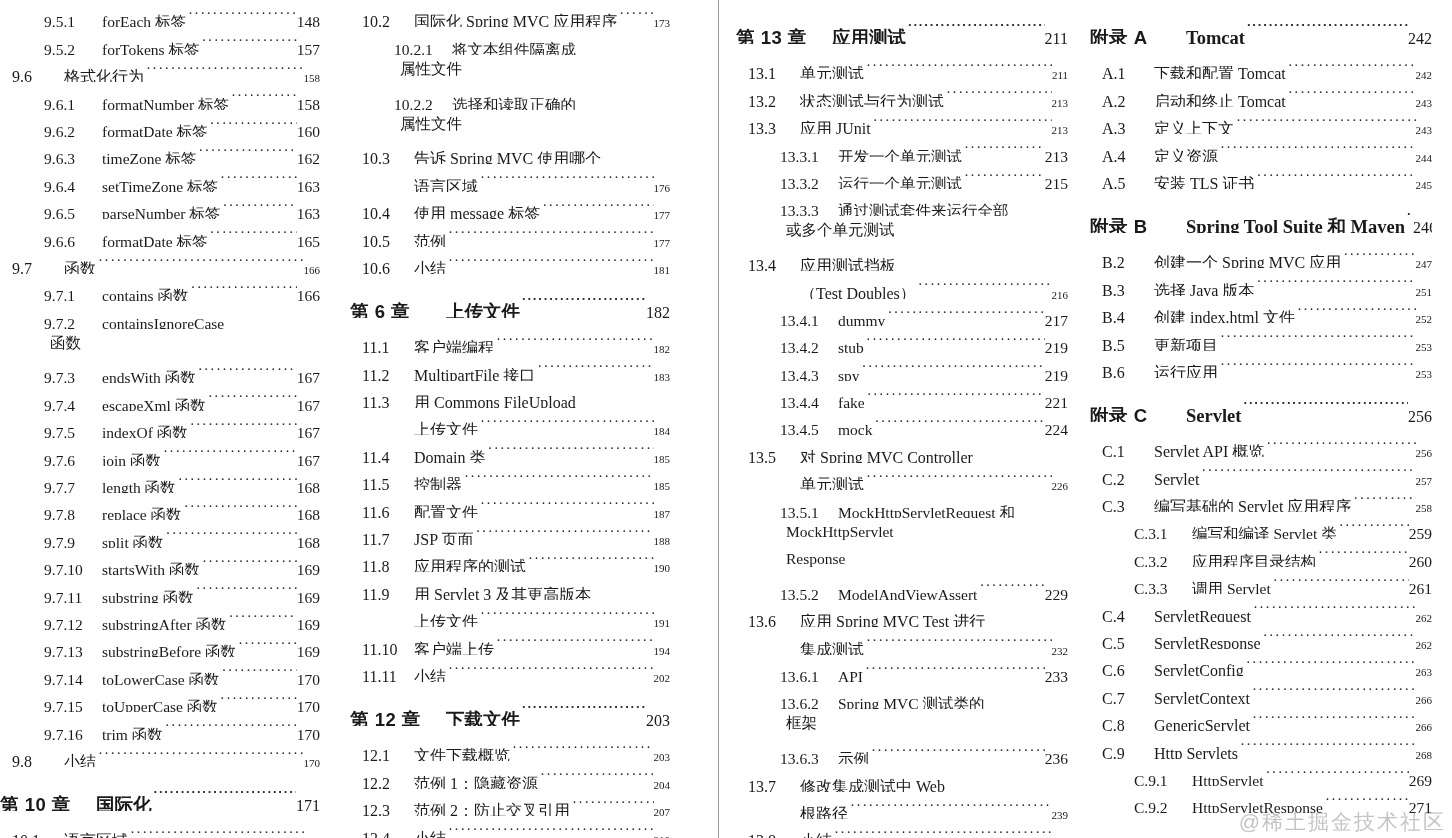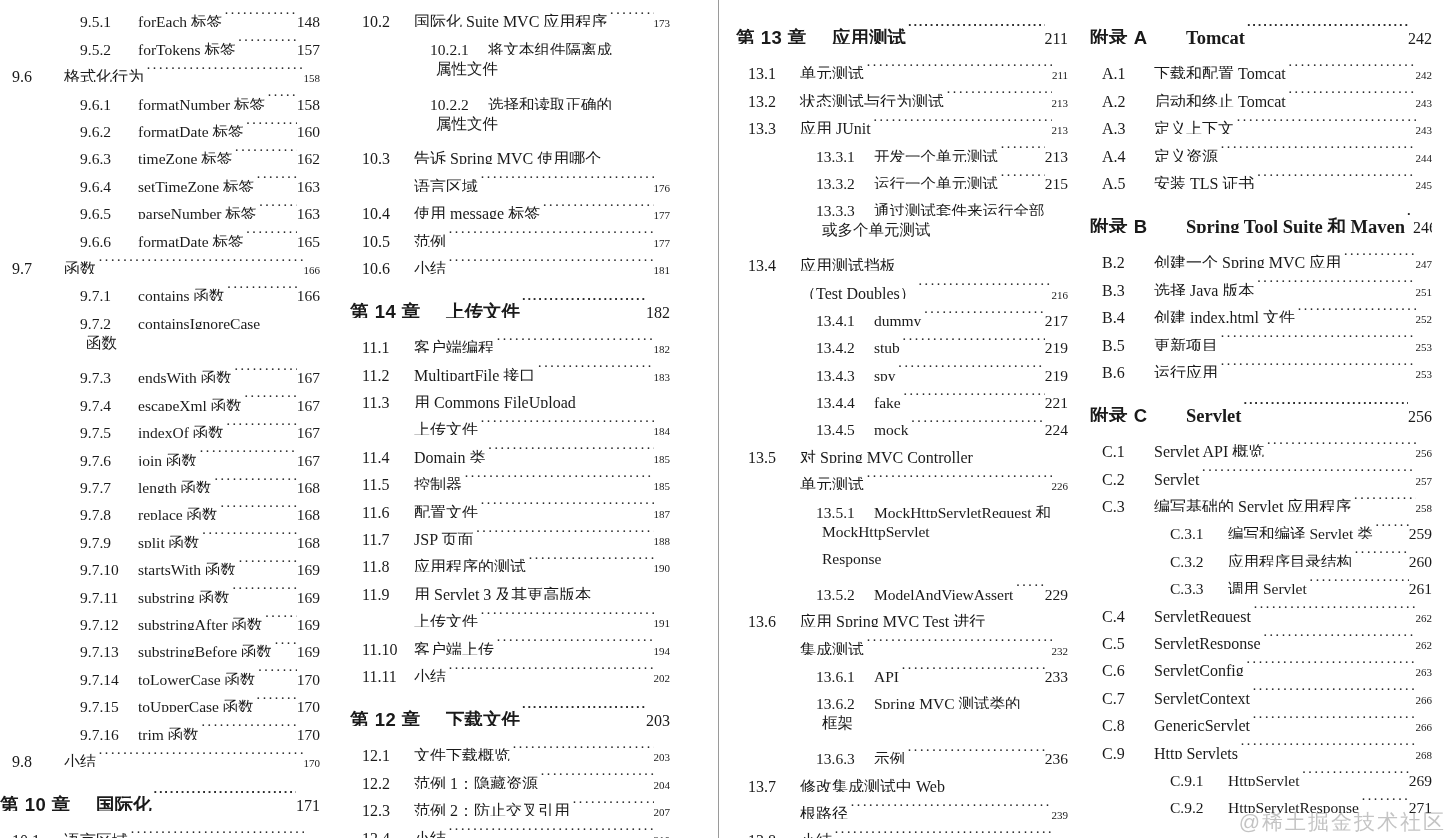--- a/index.html
+++ b/index.html
@@ -106,21 +106,21 @@
   .lvl-chapter .pg   { font-family: "Liberation Serif", serif; font-weight: normal; font-size: 16px; }
   .lvl-chapter .leader::after { font-size: 13px; bottom: 2px; }
 
   
   .lvl-2 { font-size: 16px; padding-left: 12px; }
   .lvl-2 .num   { min-width: 46px; }
   .lvl-2 .title { padding-left: 6px; }
   .lvl-2 .pg    { font-size: 11px; }
 
   
-  .lvl-3 { font-size: 15.5px; padding-left: 44px; margin-left: 36px; }
+  .lvl-3 { font-size: 15.5px; padding-left: 44px; }
   .lvl-3 .num   { min-width: 52px; }
   .lvl-3 .title { padding-left: 6px; }
   .lvl-3 .pg    { font-size: 15.5px; text-align: right; }
 
   
   .cont .num { visibility: hidden; }
   .cont-2 { padding-left: 12px; }
   .cont-3 { padding-left: 44px; flex-direction: column; }
 
   
@@ -327,21 +327,21 @@
         <div class="toc-row lvl-2">
           <span class="num">10.1</span>
           <span class="title cjk">语言区域</span>
           <span class="leader"></span>
           <span class="pg">172</span>
         </div>
       </div>
     <div class="toc-col col-2">
         <div class="toc-row lvl-2">
           <span class="num">10.2</span>
-          <span class="title cjk">国际化 Suite MVC 应用程序</span>
+          <span class="title cjk">国际化 Spring MVC 应用程序</span>
           <span class="leader"></span>
           <span class="pg">173</span>
         </div>
         <div class="toc-row lvl-3 noleader">
           <span class="num">10.2.1</span>
           <span class="title cjk">将文本组件隔离成</span>
           <span class="leader"></span>
           <span class="pg"></span>
         </div>
         <div class="toc-row lvl-3 cont cont-3">
@@ -386,21 +386,21 @@
           <span class="leader"></span>
           <span class="pg">177</span>
         </div>
         <div class="toc-row lvl-2">
           <span class="num">10.6</span>
           <span class="title cjk">小结</span>
           <span class="leader"></span>
           <span class="pg">181</span>
         </div>
         <div class="toc-row lvl-chapter">
-          <span class="num">第 14 章</span>
+          <span class="num">第 6 章</span>
           <span class="title cjk">上传文件</span>
           <span class="leader"></span>
           <span class="pg">182</span>
         </div>
         <div class="toc-row lvl-2">
           <span class="num">11.1</span>
           <span class="title cjk">客户端编程</span>
           <span class="leader"></span>
           <span class="pg">182</span>
         </div>

